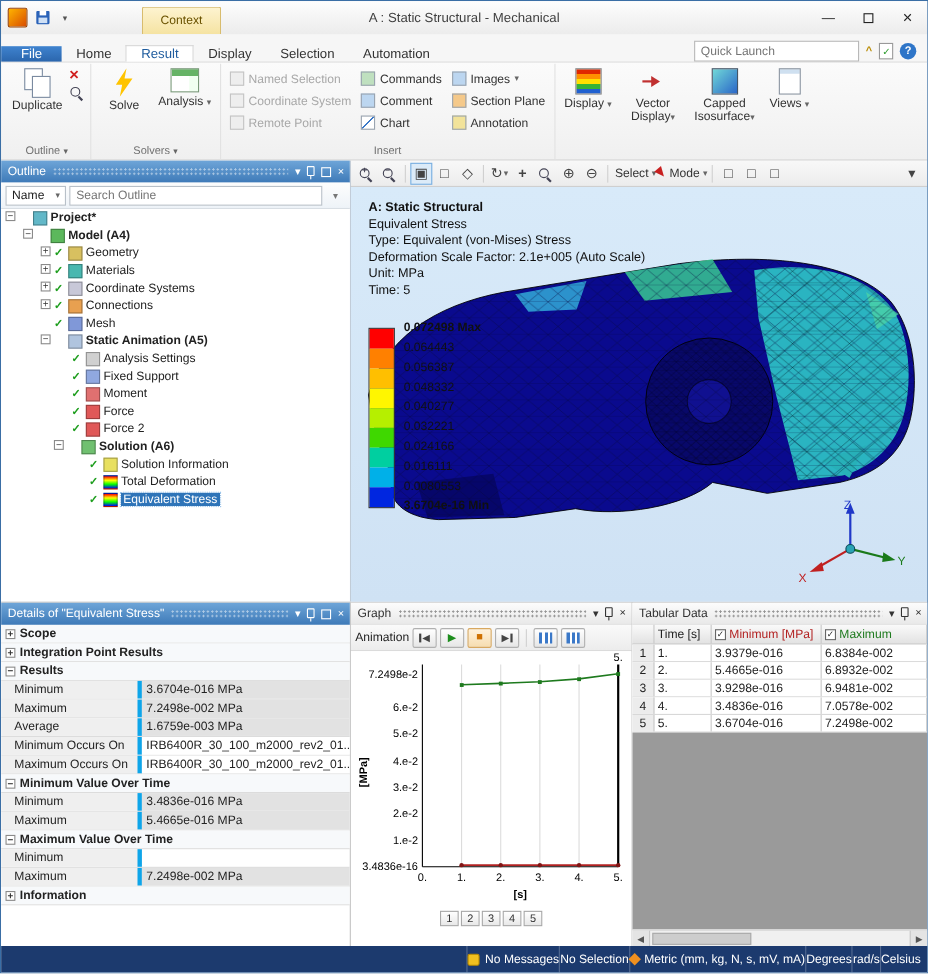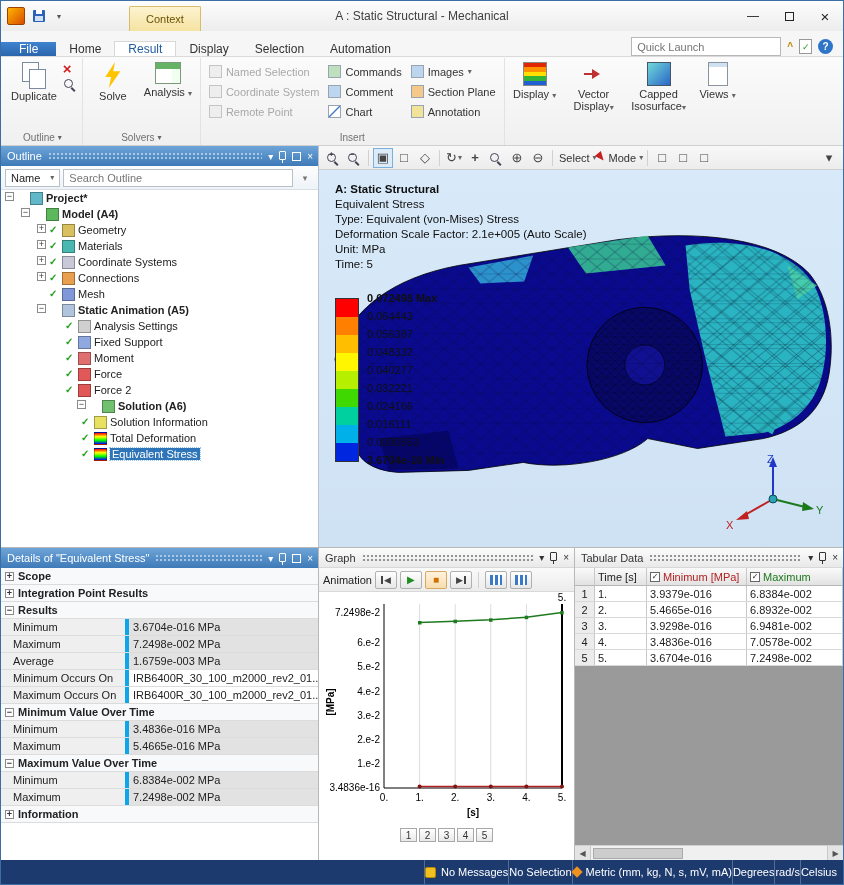--- a/index.html
+++ b/index.html
@@ -386,21 +386,21 @@
             <span class="chk">✓</span>
             <span class="nico" style="background:#e05858"></span>
             <span class="tlabel">Force</span>
           </div>
         <div class="trow" style="padding-left:52px">
             <span class="exp none"></span>
             <span class="chk">✓</span>
             <span class="nico" style="background:#e05858"></span>
             <span class="tlabel">Force 2</span>
           </div>
-        <div class="trow bold" style="padding-left:76px">
+        <div class="trow bold" style="padding-left:48px">
             <span class="exp minus"></span>
             <span class="chk empty"></span>
             <span class="nico" style="background:#70c070"></span>
             <span class="tlabel">Solution (A6)</span>
           </div>
         <div class="trow" style="padding-left:68px">
             <span class="exp none"></span>
             <span class="chk">✓</span>
             <span class="nico" style="background:#e8e060"></span>
             <span class="tlabel">Solution Information</span>
@@ -603,21 +603,20 @@
             <div class="dvalue ro">5.4665e-016 MPa</div>
           </div>
         <div class="drow">
             <div class="cat">
               <span class="exp minus"></span>
               <span>Maximum Value Over Time</span>
             </div>
           </div>
         <div class="drow">
             <div class="dlabel">Minimum</div>
-            <div class="dvalue ro">6.8384e-002 MPa</div>
           </div>
         <div class="drow">
             <div class="dlabel">Maximum</div>
             <div class="dvalue ro">7.2498e-002 MPa</div>
           </div>
         <div class="drow">
             <div class="cat">
               <span class="exp plus"></span>
               <span>Information</span>
             </div>

